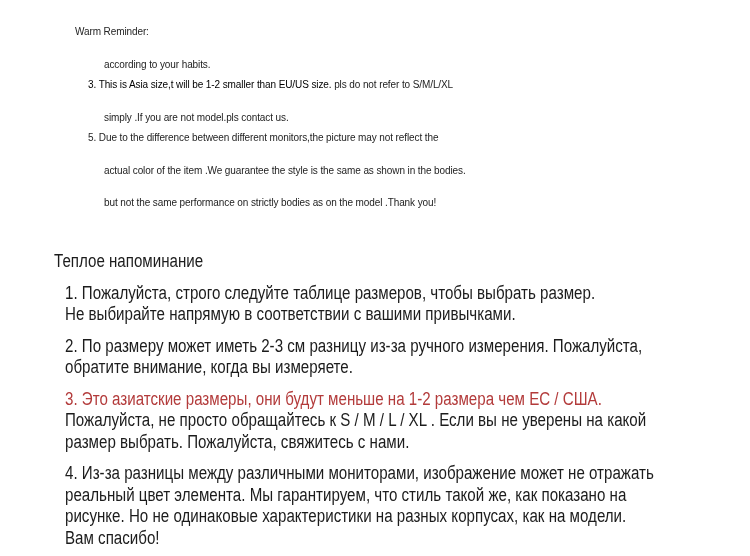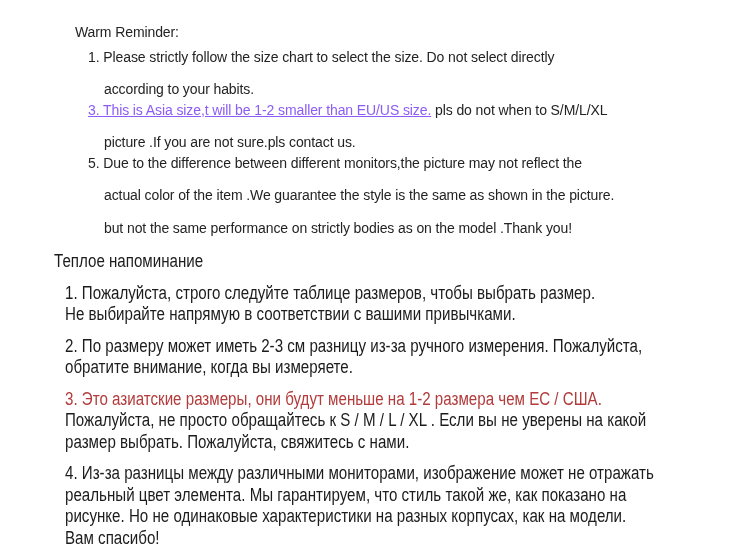--- a/index.html
+++ b/index.html
@@ -9,29 +9,29 @@
     font-family: "Liberation Sans", sans-serif;
     color: #1f1f1f;
     overflow: hidden;
   }
   body { position: relative; }
 
   
   .en-section {
     position: absolute;
     left: 75px; top: 22px;
-    font-size: 14px;
+    font-size: 10px;
     line-height: 20.5px;
     letter-spacing: -0.1px;
     color: #232323;
   }
   .en-list { margin: 4px 0 0 13px; }
   .en-line { white-space: nowrap; }
   .en-line.cont { padding-left: 16px; margin-top: 12px; }
-  .en-red { color: #8b5cf6; text-decoration: underline; }
+  .en-red { color: #000000; }
 
   
   .ru-section {
     position: absolute;
     left: 54px; top: 251px;
     font-size: 18px;
     line-height: 21.5px;
     color: #1c1c1c;
   }
   .ru-line {
@@ -46,36 +46,35 @@
 </head>
 <body>
 
 <div>
 
   <section class="en-section">
     <div class="en-line">Warm Reminder:</div>
     <div class="en-list">
 
       <div>
-        <div class="en-line">1. Please strictly follow the size chart to select the size. Do not select directly</div>
         <div class="en-line cont">according to your habits.</div>
       </div>
 
 
       <div>
         <div class="en-line">
           <span class="en-red">3. This is Asia size,t will be 1-2 smaller than EU/US size.</span>
-          <span> pls do not when to S/M/L/XL</span>
+          <span> pls do not refer to S/M/L/XL</span>
         </div>
-        <div class="en-line cont">picture .If you are not sure.pls contact us.</div>
+        <div class="en-line cont">simply .If you are not model.pls contact us.</div>
       </div>
 
       <div>
         <div class="en-line">5. Due to the difference between different monitors,the picture may not reflect the</div>
-        <div class="en-line cont">actual color of the item .We guarantee the style is the same as shown in the picture.</div>
+        <div class="en-line cont">actual color of the item .We guarantee the style is the same as shown in the bodies.</div>
         <div class="en-line cont">but not the same performance on strictly bodies as on the model .Thank you!</div>
       </div>
 
     </div>
   </section>
 
   <section class="ru-section">
     <div class="ru-line">Теплое напоминание</div>
 
     <div class="ru-para first">

